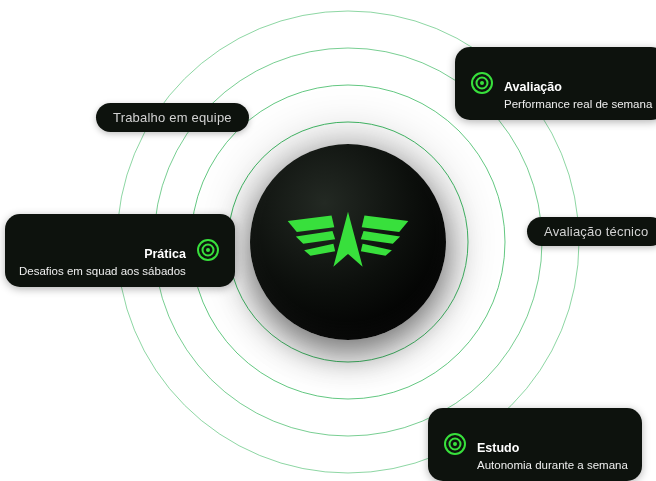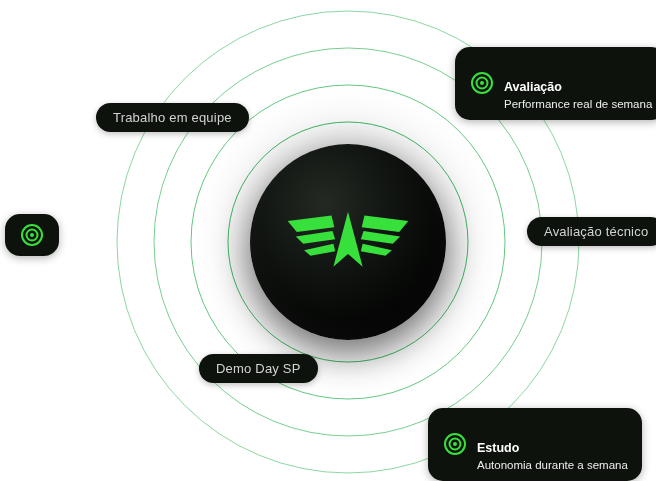--- a/index.html
+++ b/index.html
@@ -73,37 +73,38 @@
 
 
   <div class="pill pill-trabalho">
     <span>Trabalho em equipe</span>
   </div>
 
   <div class="pill pill-conteudo">
     <span>Avaliação técnico</span>
   </div>
 
-  <div class="pill pill-demoday">
-    <span>Demo Day SP</span>
-  </div>
 
   <div class="card card-avaliacao">
     <svg class="target" width="26" height="26" viewBox="0 0 26 26" aria-hidden="true">
       <circle cx="13" cy="13" r="10" fill="none" stroke="#38e03c" stroke-width="2"></circle>
       <circle cx="13" cy="13" r="5.5" fill="none" stroke="#38e03c" stroke-width="2"></circle>
       <circle cx="13" cy="13" r="2" fill="#38e03c"></circle>
     </svg>
     <div class="txt">
       <span class="title">Avaliação</span>
       <span class="sub">Performance real de semana</span>
     </div>
   </div>
 
   <div class="card card-pratica align-right">
+    <div class="txt">
+      <span class="title">Prática</span>
+      <span class="sub">Desafios em squad aos sábados</span>
+    </div>
     <svg class="target" width="26" height="26" viewBox="0 0 26 26" aria-hidden="true">
       <circle cx="13" cy="13" r="10" fill="none" stroke="#38e03c" stroke-width="2"></circle>
       <circle cx="13" cy="13" r="5.5" fill="none" stroke="#38e03c" stroke-width="2"></circle>
       <circle cx="13" cy="13" r="2" fill="#38e03c"></circle>
     </svg>
   </div>
 
   <div class="card card-estudo">
     <svg class="target" width="26" height="26" viewBox="0 0 26 26" aria-hidden="true">
       <circle cx="13" cy="13" r="10" fill="none" stroke="#38e03c" stroke-width="2"></circle>

